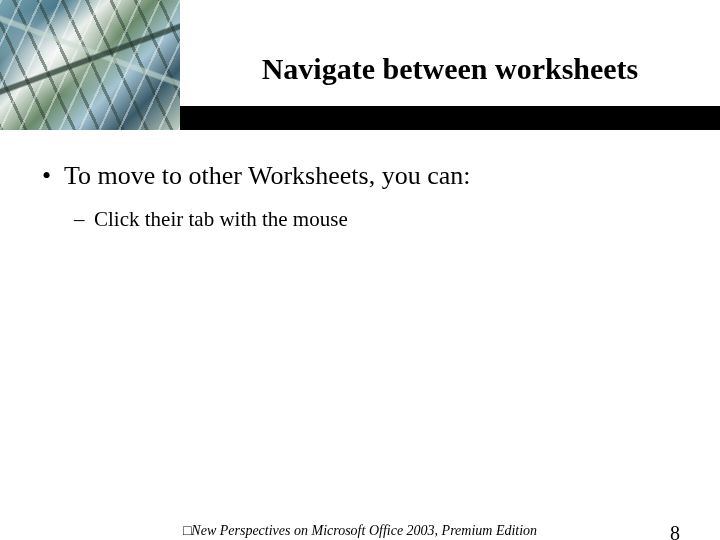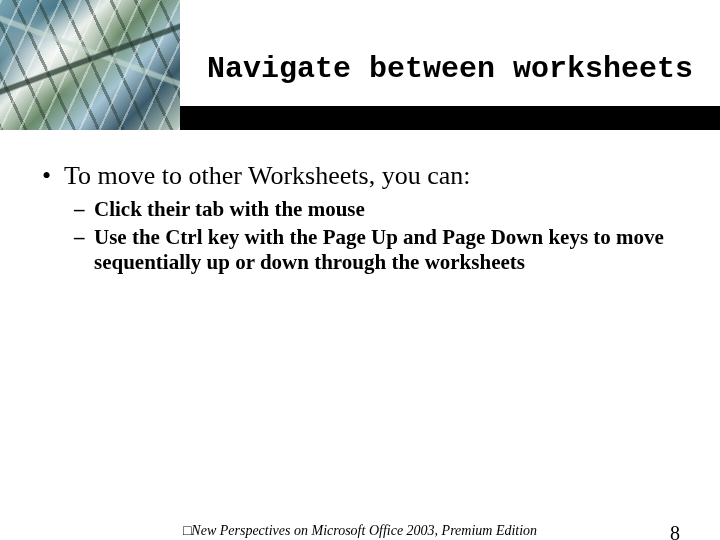--- a/index.html
+++ b/index.html
@@ -44,21 +44,20 @@
   }
   .title {
     position: absolute;
     top: 52px;
     left: 180px;
     right: 0;
     text-align: center;
     font-size: 30px;
     font-weight: bold;
     color: #000;
-    font-family: Liberation Mono, monospace;
   }
   .header-bar {
     position: absolute;
     top: 106px;
     left: 180px;
     right: 0;
     height: 24px;
     background: #000;
   }
   .content {
@@ -77,22 +76,21 @@
   }
   ul.level1 > li::before {
     content: "•";
     position: absolute;
     left: 8px;
     top: 0;
     font-size: 26px;
   }
   ul.level2 {
     list-style: none;
-    margin-top: 6px;
-    font-weight: bold;
+    margin-top: 16px;
   }
   ul.level2 > li {
     position: relative;
     padding-left: 30px;
     font-size: 21px;
     color: #000;
     line-height: 1.22;
     margin-bottom: 2px;
   }
   ul.level2 > li::before {
@@ -137,23 +135,20 @@
 </div>
 
 <div class="content">
   <ul class="level1">
     <li>
       <span>To move to other Worksheets, you can:</span>
       <ul class="level2">
         <li>
           <span>Click their tab with the mouse</span>
         </li>
-        <li>
-          <span>Use the Ctrl key with the Page Up and Page Down keys to move sequentially up or down through the worksheets</span>
-        </li>
       </ul>
     </li>
   </ul>
 </div>
 
 <div class="footer">
   <div class="footer-center">
     <span>□New Perspectives on Microsoft Office 2003, Premium Edition</span><br>
     
   </div>

